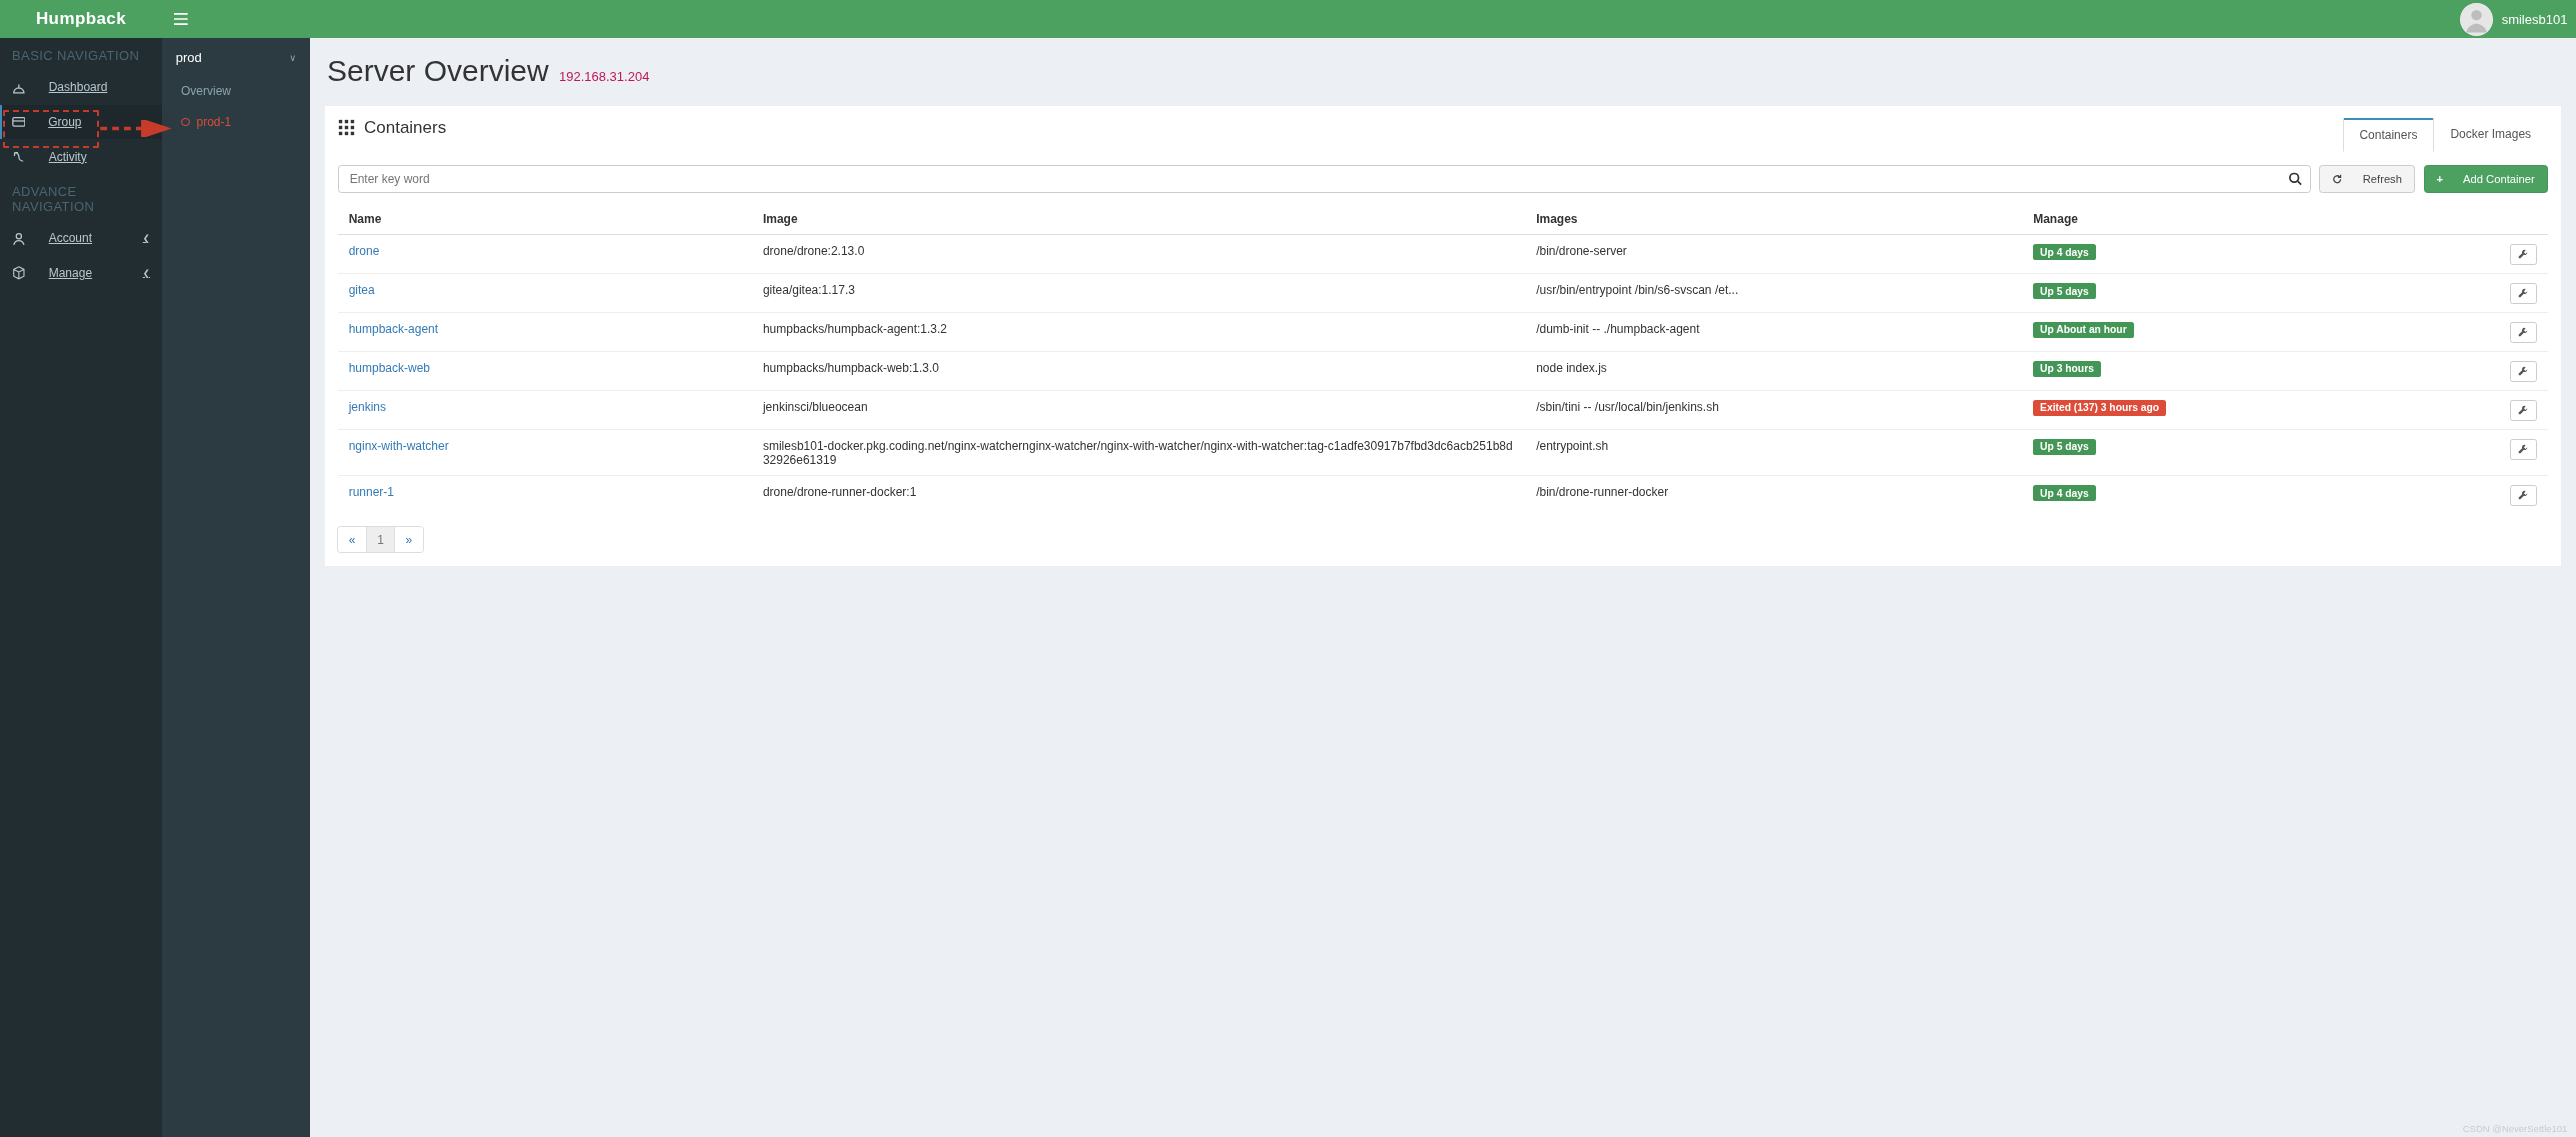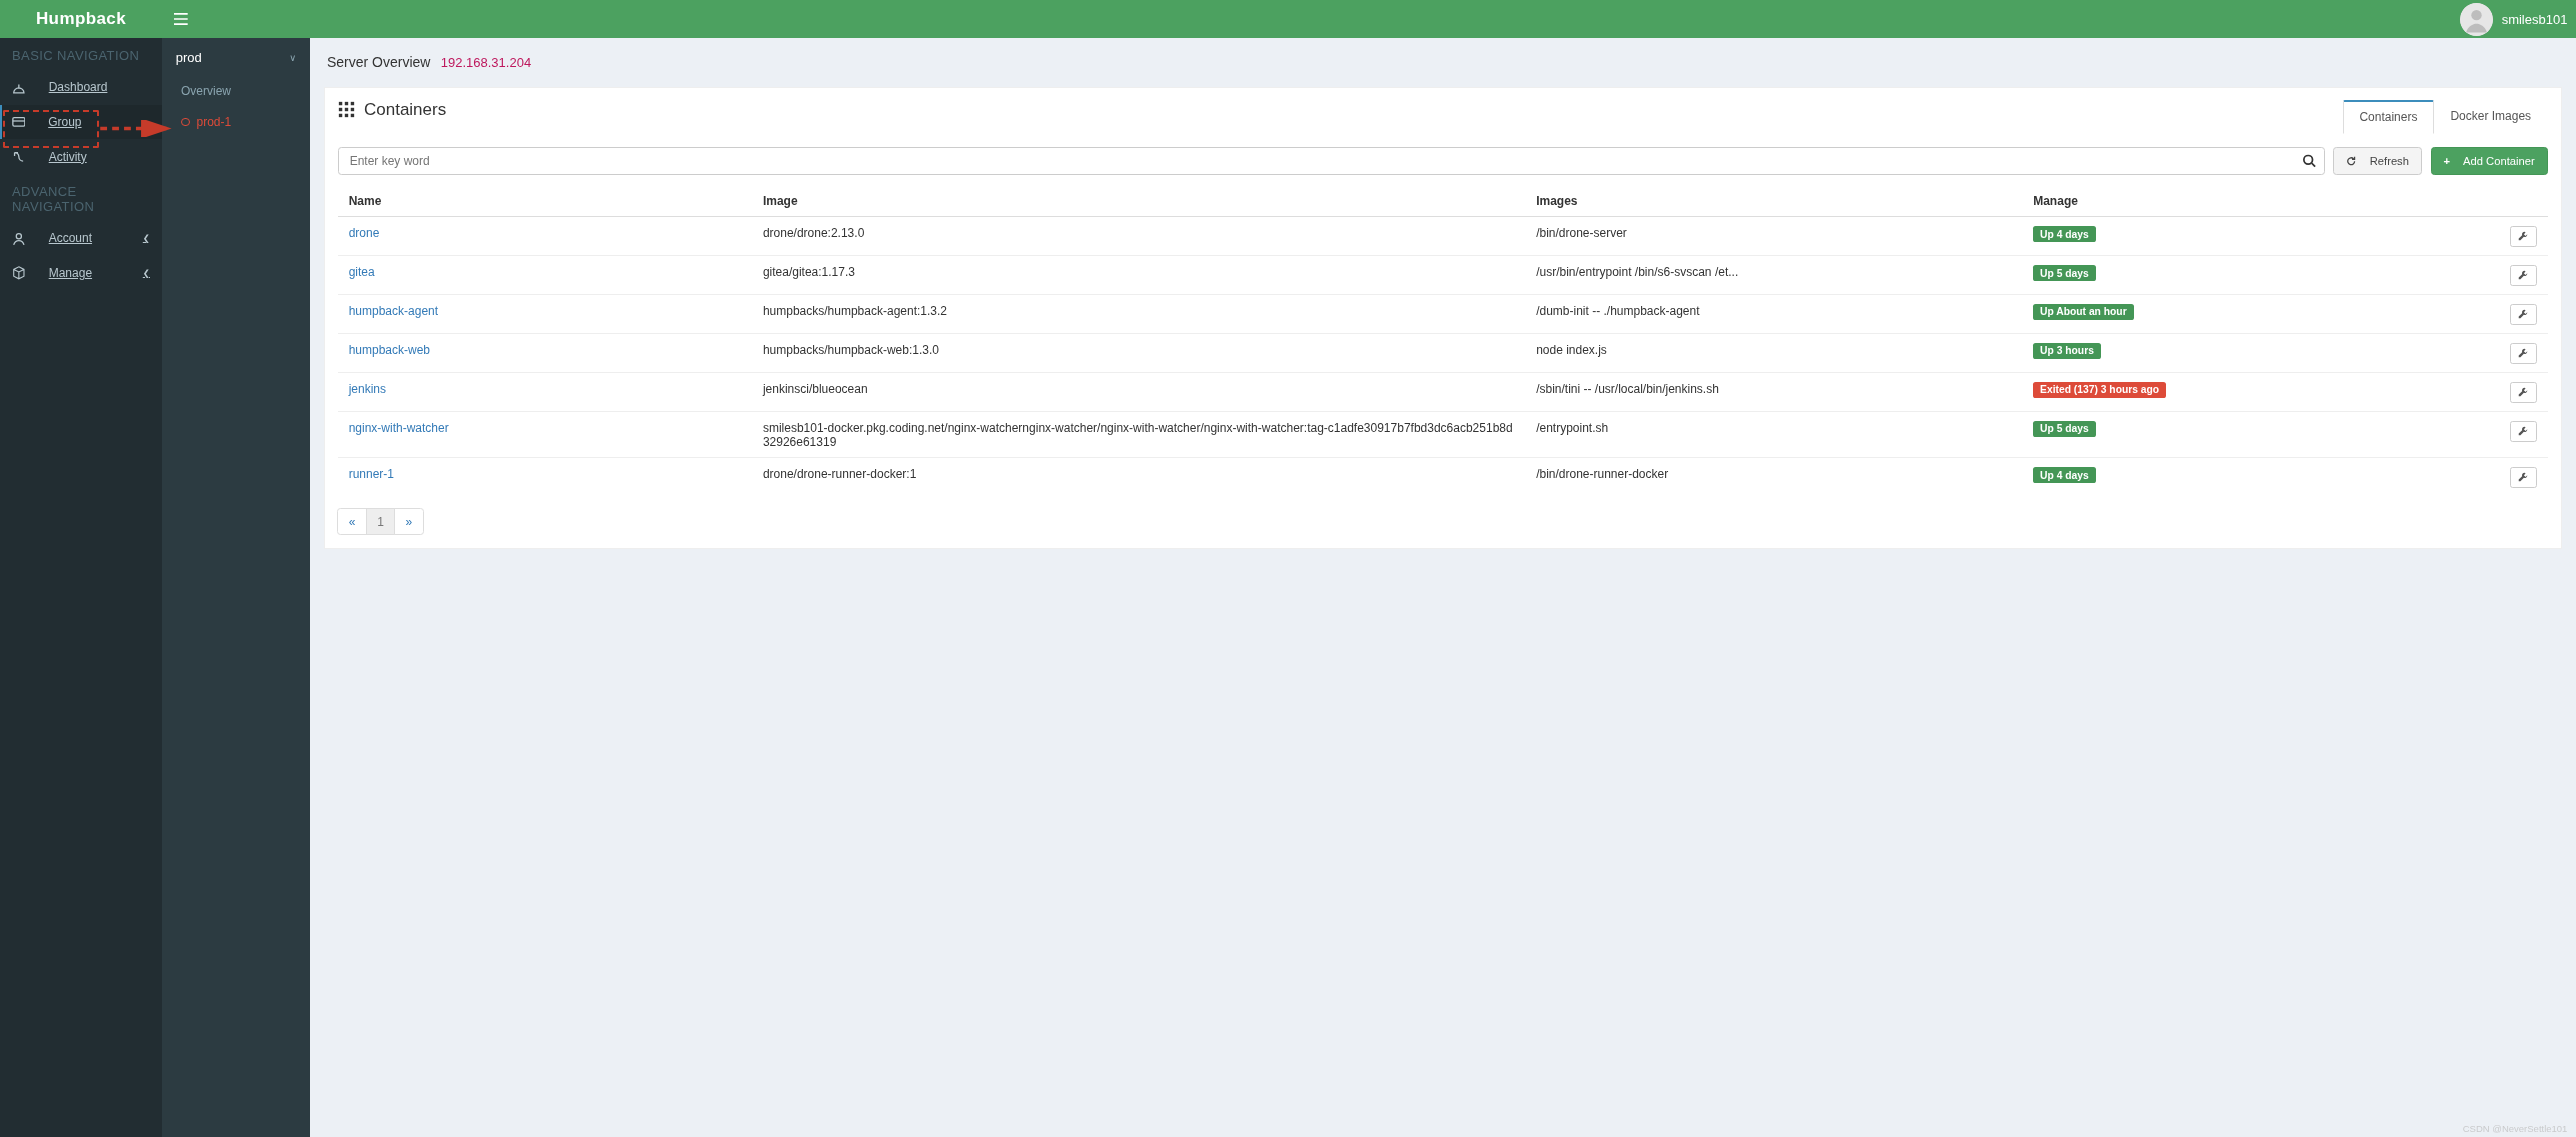--- a/index.html
+++ b/index.html
@@ -18,33 +18,33 @@
     .sidebar .nav-item.active { background:#1e282c; border-left:2.6px solid #3c8dbc; padding-left:9.5px; }
     .sidebar .nav-item .chev { margin-left:auto; font-size:8.6px; color:#b8c7ce; }
     .sidebar .icon { width:13.7px; text-align:center; }
     .subnav { width:148px; background:#2c3b41; color:#8aa4af; flex-shrink:0; }
     .subnav .group-title { display:flex; align-items:center; justify-content:space-between; padding:12px 13.7px 10.3px; color:#fff; font-size:13px; cursor:pointer; }
     .subnav .sub-item { padding:8.6px 17px 8.6px 19px; color:#8aa4af; font-size:12px; cursor:pointer; display:flex; align-items:center; gap:6.9px; }
     .subnav .sub-item.active { color:#dd4b39; }
     .subnav .dot { width:8.6px; height:8.6px; border:1.7px solid currentColor; border-radius:50%; display:inline-block; }
     .main { flex:1; background:#ecf0f5; padding:0; overflow:auto; }
     .page-header { padding:15.5px 17px 10.3px; display:flex; align-items:baseline; gap:10.3px; }
-    .page-header h1 { font-weight:400; font-size:14px; color:#333; }
+    .page-header h1 { font-weight:400; font-size:30px; color:#333; }
     .page-header .ip { color:#be185d; font-size:13px; }
     .panel { background:#fff; border:0.9px solid #eee; margin:6.9px 13.7px 13.7px; padding:12px 13.7px 13.7px; }
     .panel-header { display:flex; align-items:flex-start; justify-content:space-between; margin-bottom:12px; }
     .panel-title-wrap { display:flex; align-items:center; gap:8.6px; font-size:17px; color:#333; }
     .tabs { display:flex; border-bottom:0.9px solid transparent; }
     .tab { padding:8.6px 15.5px; border:0.9px solid transparent; border-radius:1.7px 1.7px 0 0; color:#555; cursor:pointer; font-size:12px; }
     .tab.active { border-color:#3c8dbc #ddd #fff #ddd; border-top-width:2.6px; }
     .toolbar { display:flex; gap:8.6px; margin-bottom:10.3px; align-items:stretch;border-radius:13px; }
     .searchbox { flex:1; position:relative; }
     .searchbox input { width:100%; padding:6px 31px 6px 10.3px; border:0.9px solid #ccc; border-radius:3.4px; font-size:12px; }
     .searchbox .sicon { position:absolute; right:8.6px; top:50%; transform:translateY(-50%); color:#555; pointer-events:none; font-weight:bold; }
-    .btn { padding:6px 12px; border-radius:3.4px; border:0.9px solid #ccc; background:#f4f4f4; color:#444; cursor:pointer; font-size:11.2px; display:inline-flex; align-items:center; gap:13px; }
+    .btn { padding:6px 12px; border-radius:3.4px; border:0.9px solid #ccc; background:#f4f4f4; color:#444; cursor:pointer; font-size:11.2px; display:inline-flex; align-items:center; gap:20px; }
     .btn-green { background:#4ca160; border-color:#449656; color:#fff; }
     table { width:100%; border-collapse:collapse; }
     th, td { text-align:left; padding:8.6px 10.3px; border-top:0.9px solid #eee; font-size:12px; vertical-align:top; }
     th { border-top:none; border-bottom:1.7px solid #ddd; font-weight:600; color:#333; }
     td a { color:#337ab7; text-decoration:none; }
     .badge { display:inline-block; padding:2.6px 6.9px; border-radius:2.6px; color:#fff; font-size:10.3px; font-weight:bold; }
     .badge-up { background:#449656; }
     .badge-down { background:#dd4b39; }
     .action-btn { border:0.9px solid #ccc; border-radius:2.6px; padding:3.4px 6.9px; background:#fff; cursor:pointer; color:#555; }
     .col-name { width:15%; }

